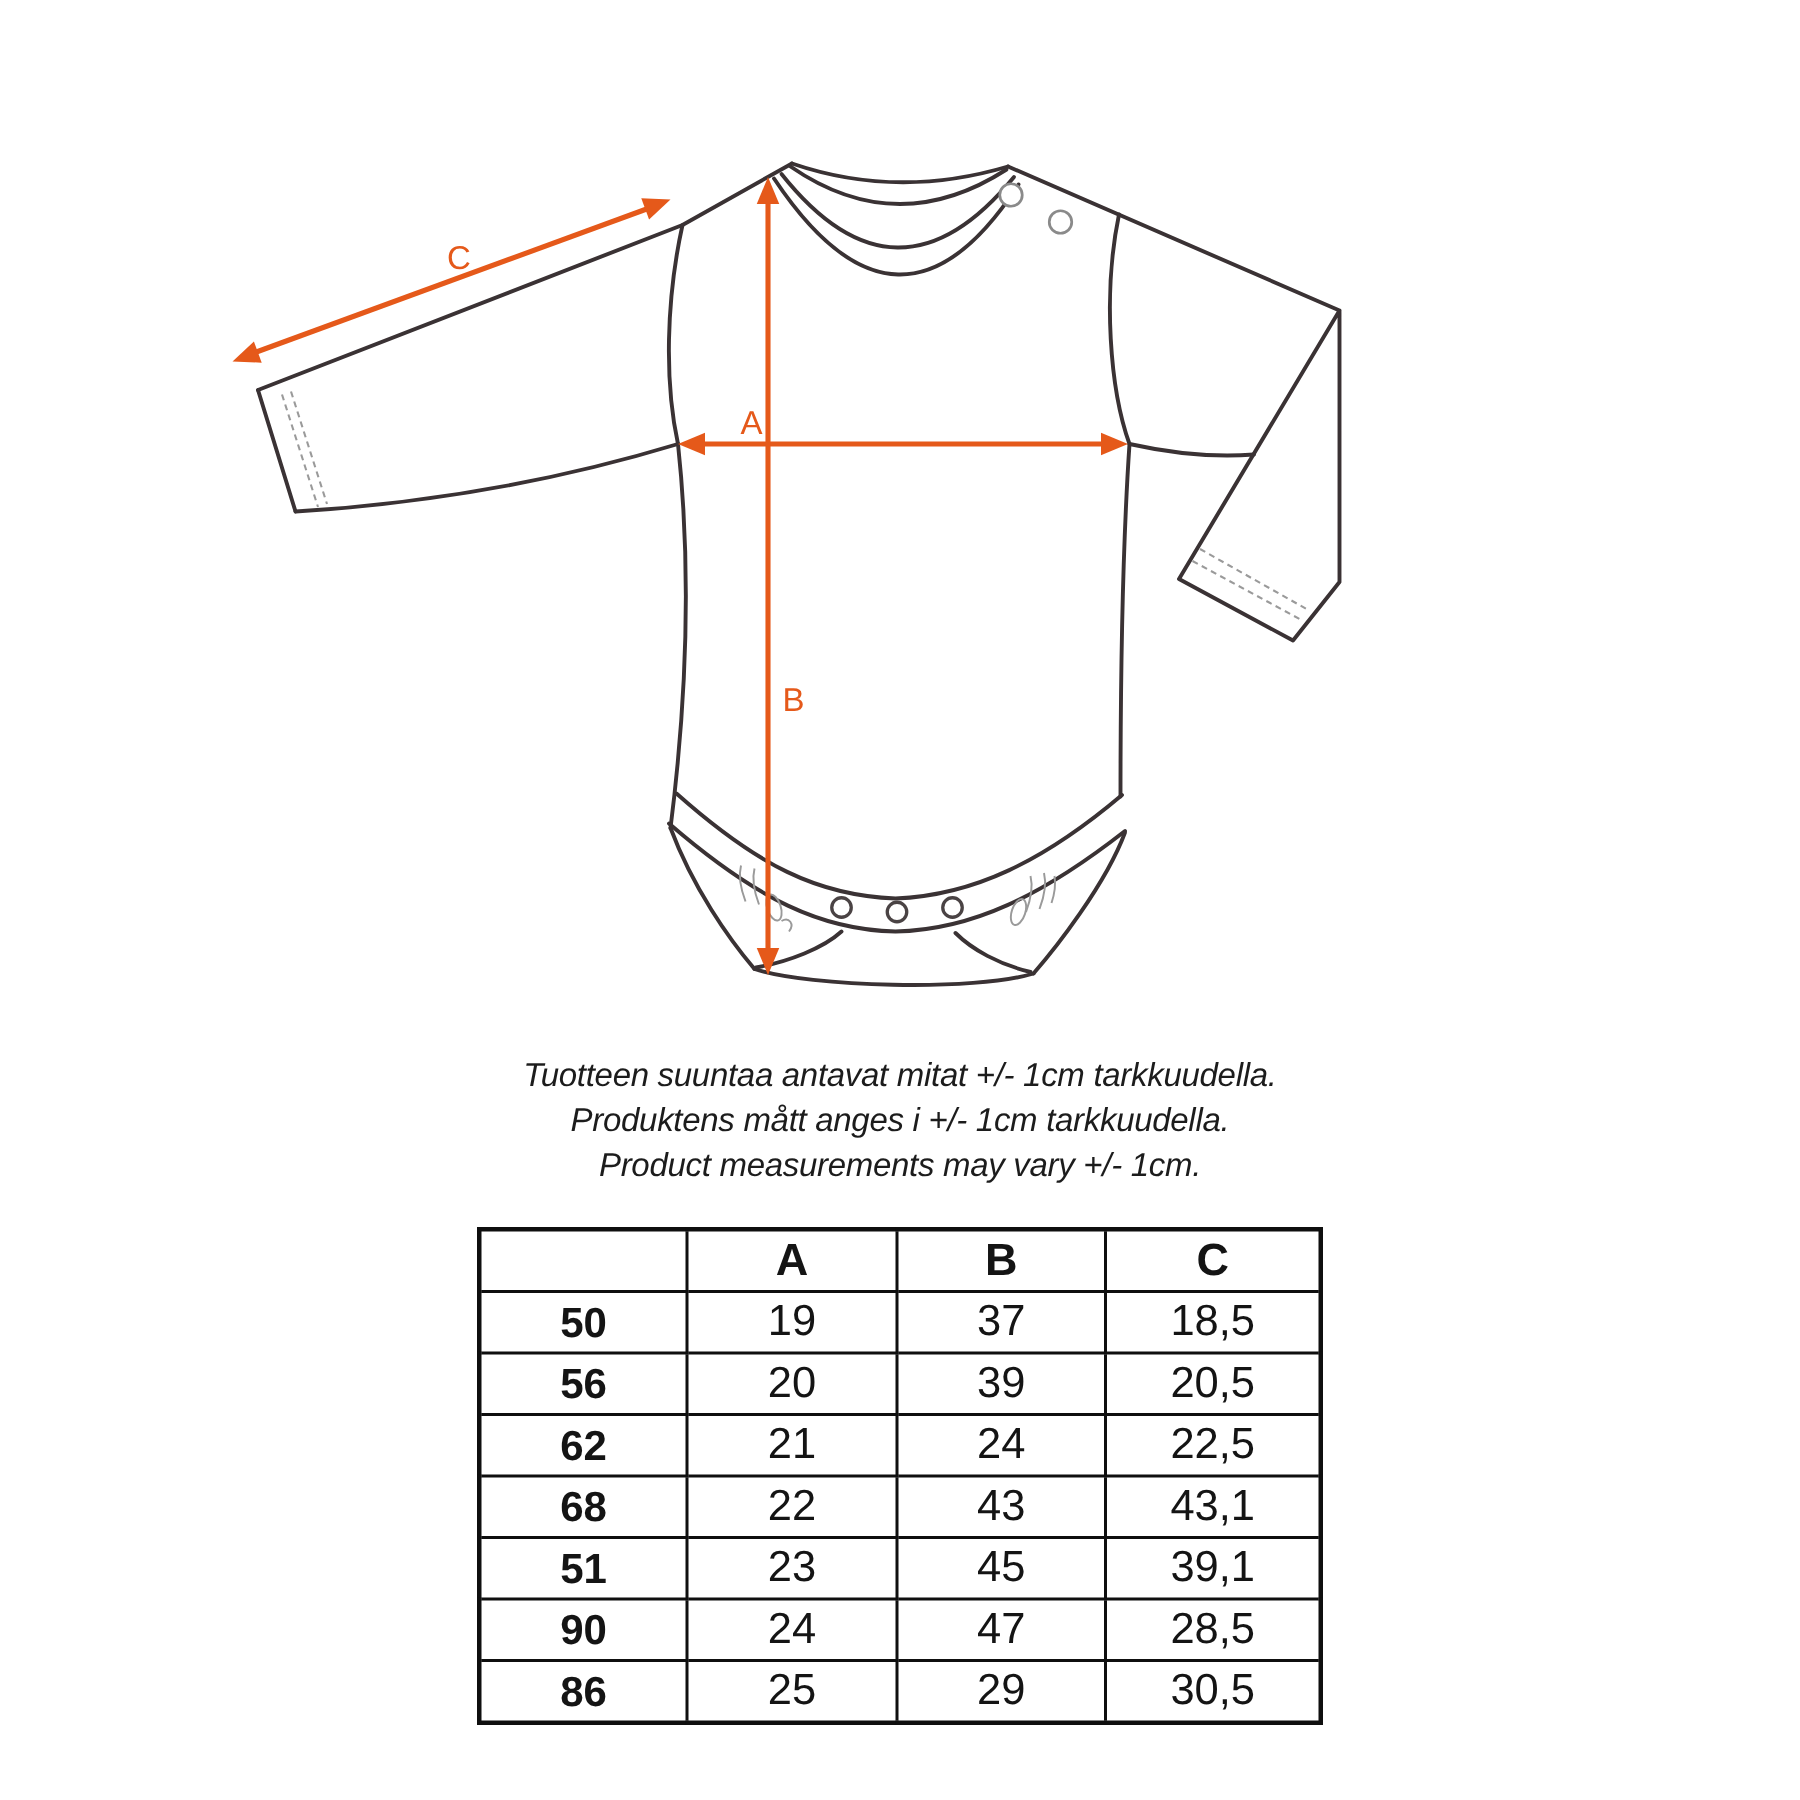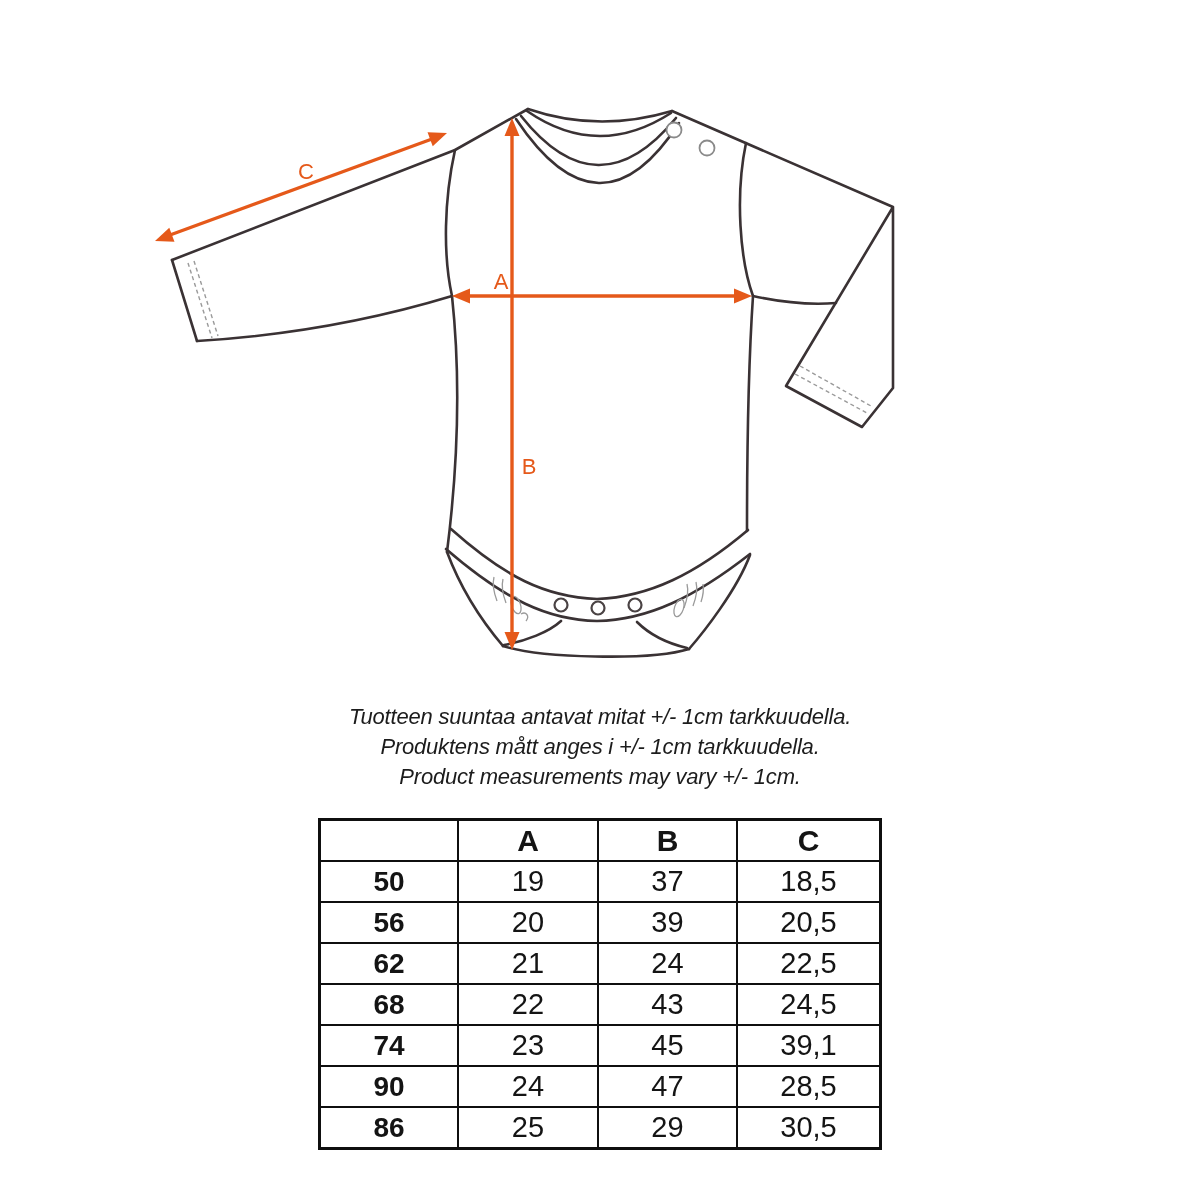--- a/index.html
+++ b/index.html
@@ -183,24 +183,24 @@
     <tr>
       <td class="size-cell">62</td>
       <td class="val-cell">21</td>
       <td class="val-cell">24</td>
       <td class="val-cell">22,5</td>
     </tr>
     <tr>
       <td class="size-cell">68</td>
       <td class="val-cell">22</td>
       <td class="val-cell">43</td>
-      <td class="val-cell">24,5</td>
-    </tr>
-    <tr>
-      <td class="size-cell">74</td>
+      <td class="val-cell">43,1</td>
+    </tr>
+    <tr>
+      <td class="size-cell">51</td>
       <td class="val-cell">23</td>
       <td class="val-cell">45</td>
       <td class="val-cell">39,1</td>
     </tr>
     <tr>
       <td class="size-cell">90</td>
       <td class="val-cell">24</td>
       <td class="val-cell">47</td>
       <td class="val-cell">28,5</td>
     </tr>

